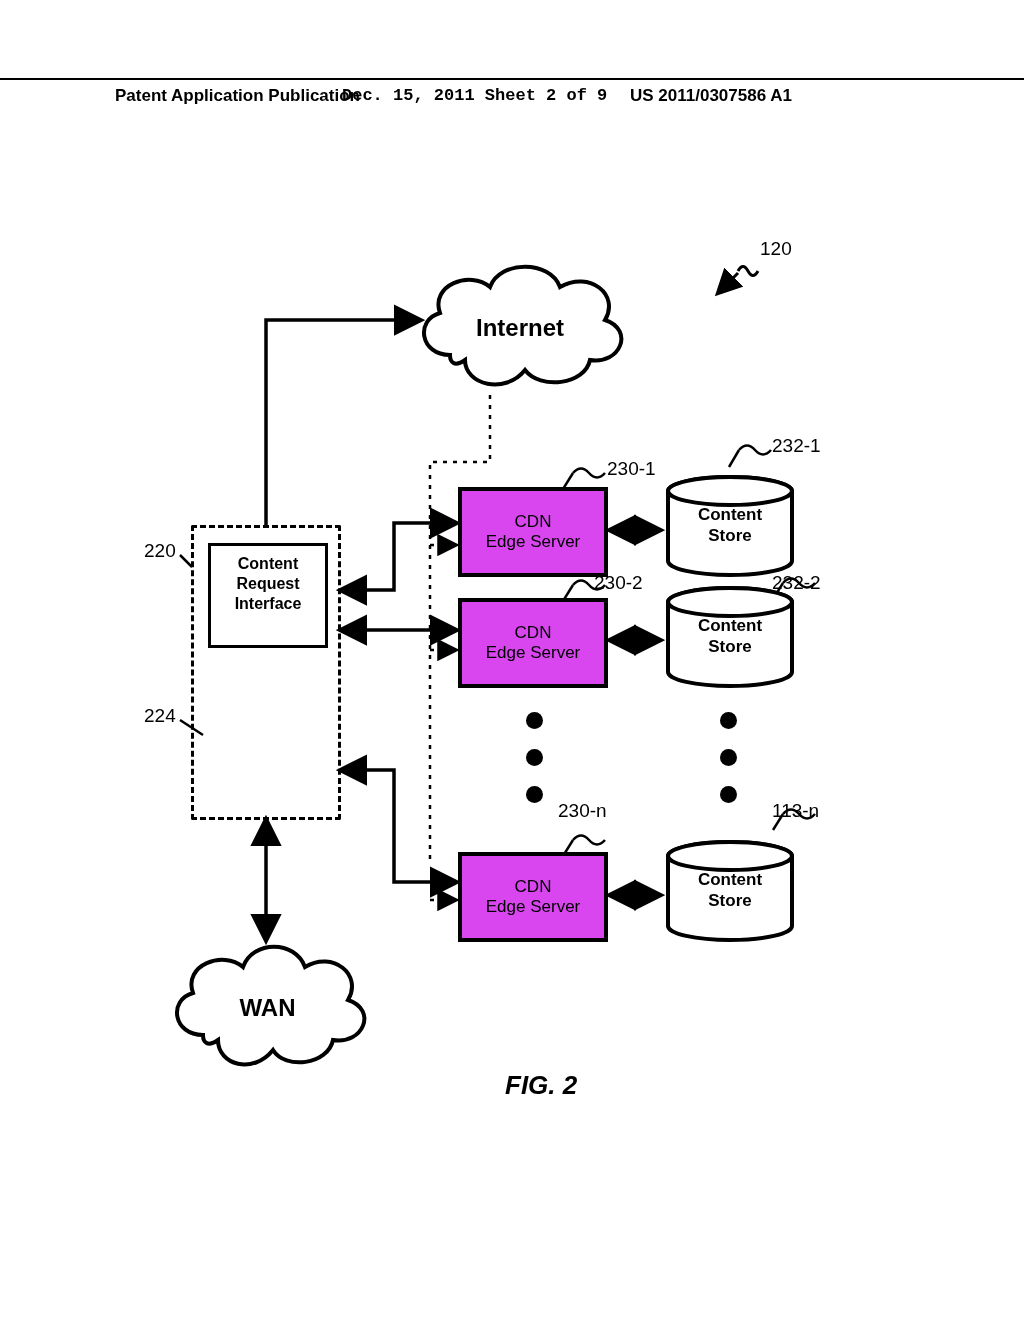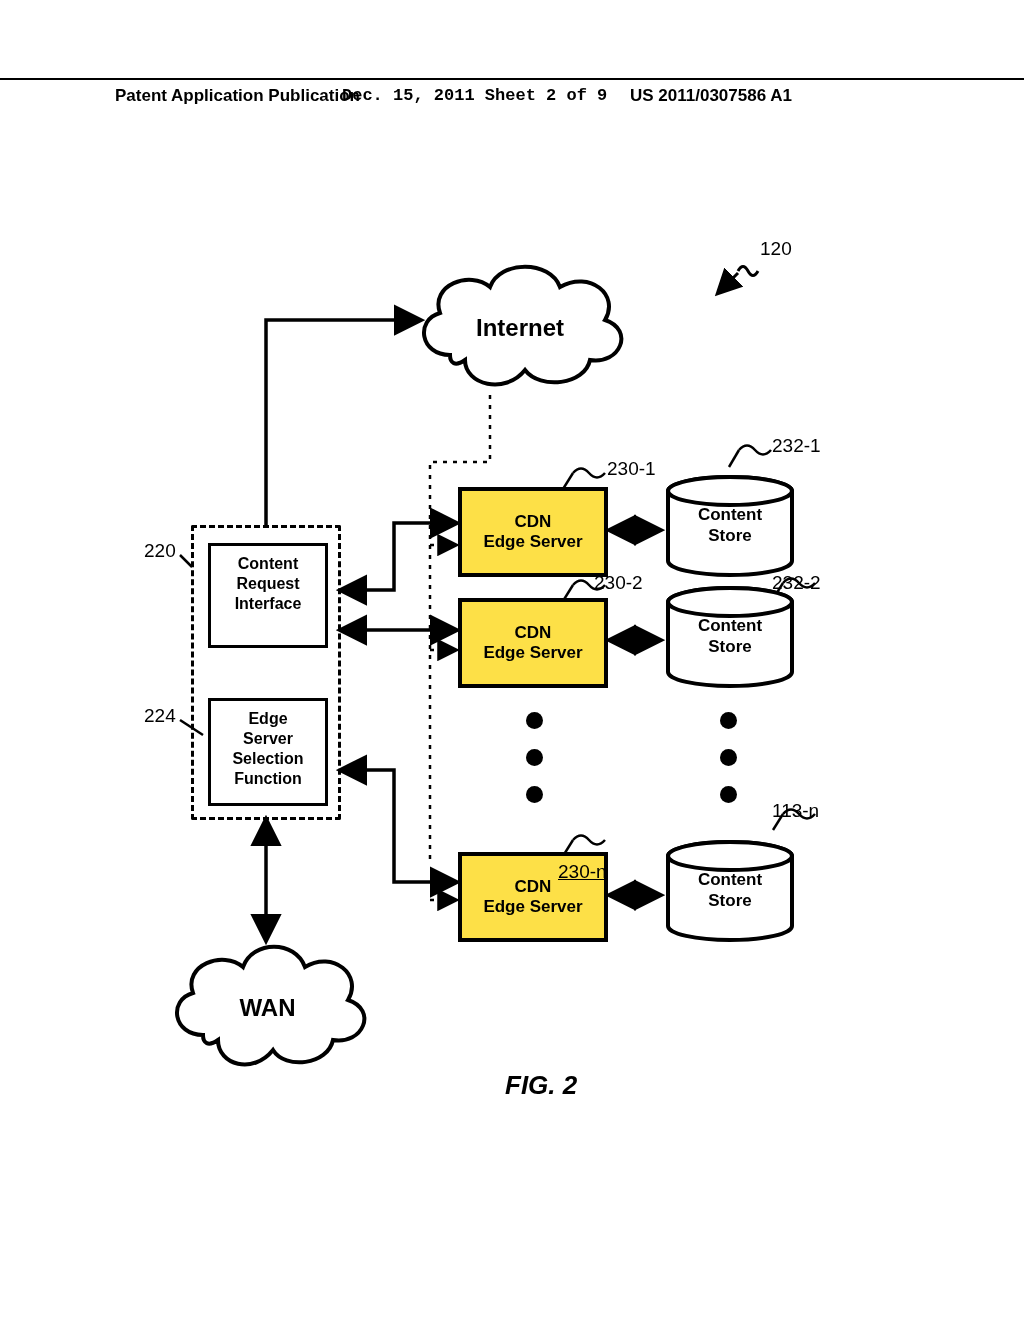--- a/index.html
+++ b/index.html
@@ -61,27 +61,27 @@
     padding: 8px 4px;
     background: #fff;
   }
 
   .box {
     position: absolute;
     width: 150px;
     height: 90px;
     border: 4px solid #000;
     text-align: center;
-    font-weight: bold;
+    font-weight: normal;
     font-size: 17px;
     display: flex;
     align-items: center;
     justify-content: center;
     line-height: 1.2;
-    background: #fde047;
+    background: #d946ef;
   }
 
   .cyl {
     position: absolute;
     width: 140px;
     height: 105px;
   }
   .cyl svg { width: 100%; height: 100%; overflow: visible; }
   .cyl-label {
     position: absolute;
@@ -203,26 +203,20 @@
   </svg>
   <div class="cloud-label">WAN</div>
 </div>
 
 <div class="interface-group">
   <div class="mini-box" style="top:15px; height:105px;">
     <span style="white-space:pre-line;">Content
 Request
 Interface</span>
   </div>
-  <div class="mini-box" style="top:170px; height:108px;">
-    <span style="white-space:pre-line;">Edge
-Server
-Selection
-Function</span>
-  </div>
 </div>
 
 <div class="box" style="left:458px; top:487px;">
   <span style="white-space:pre-line;">CDN
 Edge Server</span>
 </div>
 <div class="box" style="left:458px; top:598px;">
   <span style="white-space:pre-line;">CDN
 Edge Server</span>
 </div>
@@ -270,16 +264,16 @@
   <div class="dot"></div>
 </div>
 
 <div class="ref" style="left:760px; top:238px;">120</div>
 <div class="ref" style="left:144px; top:540px;">220</div>
 <div class="ref" style="left:144px; top:705px;">224</div>
 <div class="ref" style="left:607px; top:458px;">230-1</div>
 <div class="ref" style="left:772px; top:435px;">232-1</div>
 <div class="ref" style="left:558px; top:572px;margin-left:36px;">230-2</div>
 <div class="ref" style="left:772px; top:572px;">232-2</div>
-<div class="ref" style="left:558px; top:861px;text-decoration:underline;">230-n</div>
+<div class="ref" style="left:558px; top:800px;">230-n</div>
 <div class="ref" style="left:772px; top:800px;">113-n</div>
 
 <div class="fig-caption" style="left:505px; top:1070px;">FIG. 2</div>
 
 </body></html>

